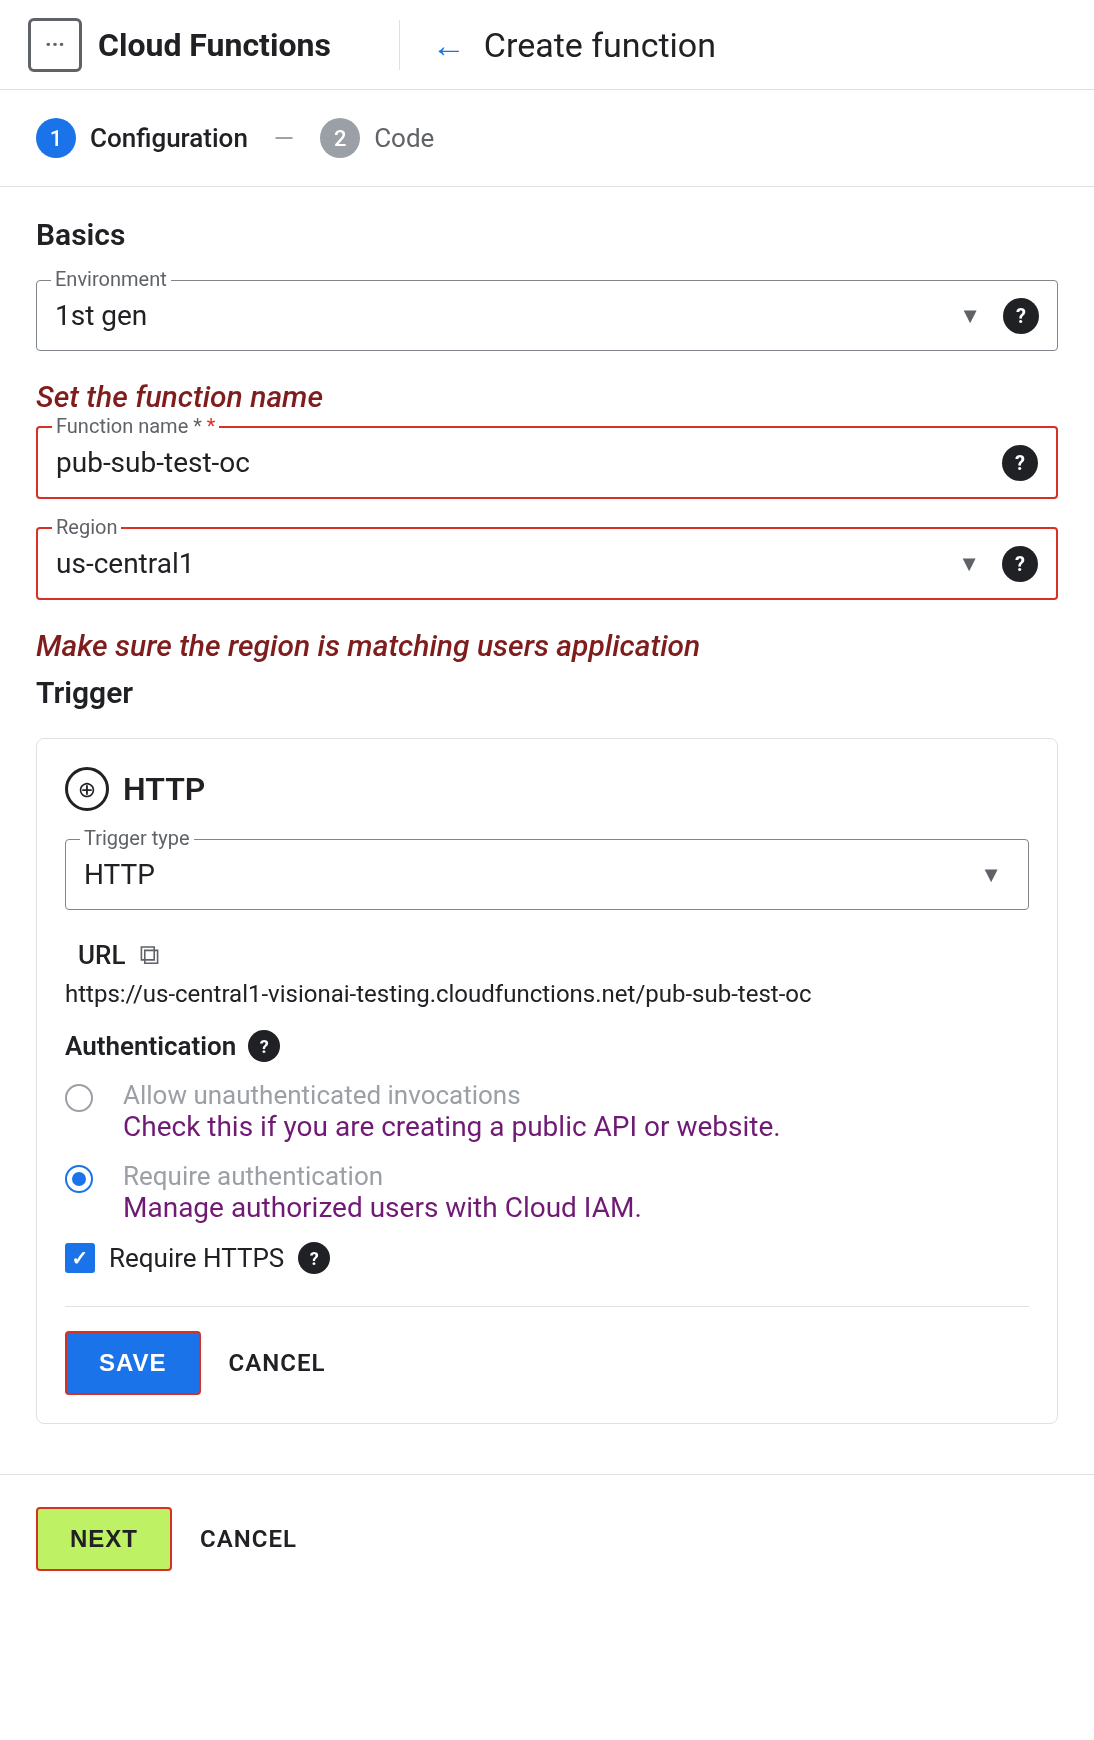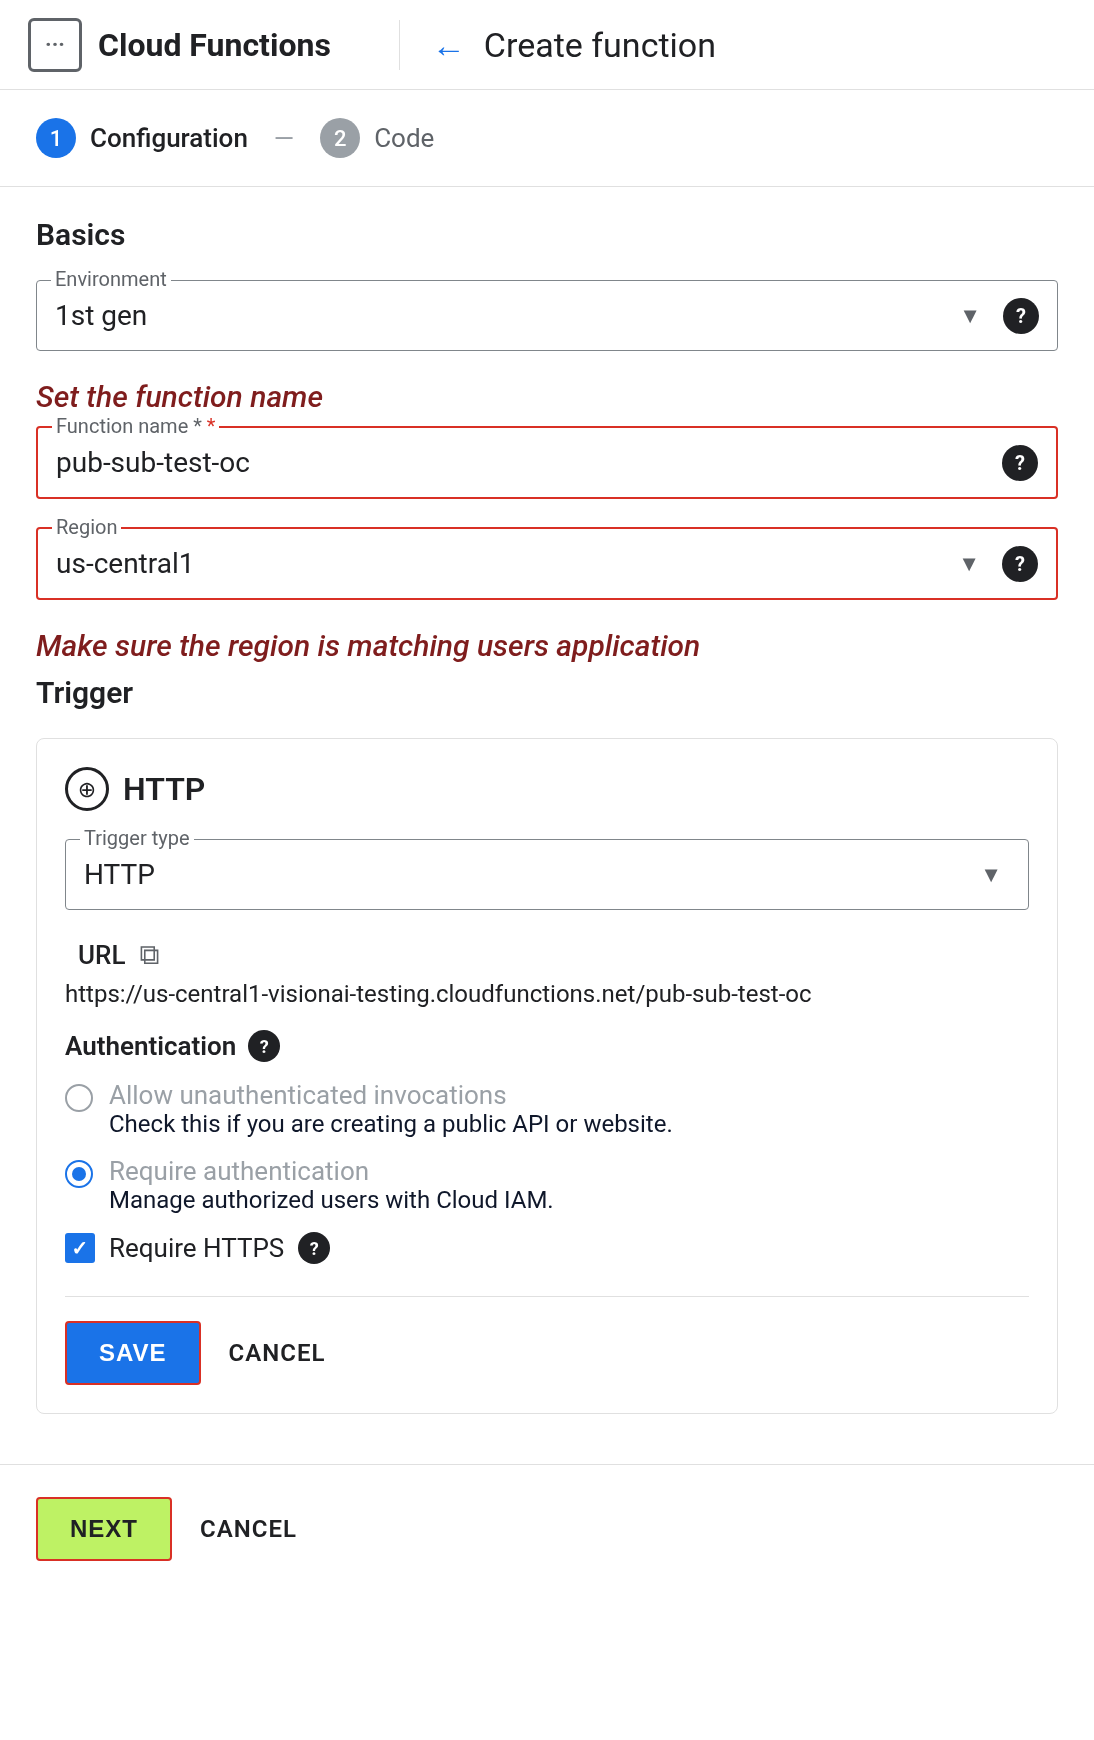--- a/index.html
+++ b/index.html
@@ -267,21 +267,21 @@
       display: flex;
       align-items: center;
       justify-content: center;
       font-size: 18px;
       font-weight: bold;
     }
 
     .radio-option {
       display: flex;
       align-items: flex-start;
-      gap: 16px;
+      gap: 30px;
       margin-bottom: 18px;
     }
     .radio-circle {
       width: 28px;
       height: 28px;
       border-radius: 50%;
       border: 2.5px solid #9aa0a6;
       margin-top: 4px;
       flex-shrink: 0;
       display: flex;
@@ -297,22 +297,22 @@
       height: 14px;
       border-radius: 50%;
       background: #1a73e8;
     }
     .radio-text-group {}
     .radio-main-text {
       font-size: 26px;
       color: #9aa0a6;
     }
     .radio-sub-text {
-      font-size: 24px;
-      color: #0f172a;
+      font-size: 28px;
+      color: #701a75;
     }
 
     
     .https-row {
       display: flex;
       align-items: center;
       gap: 14px;
       margin-top: 14px;
     }
     .checkbox {

